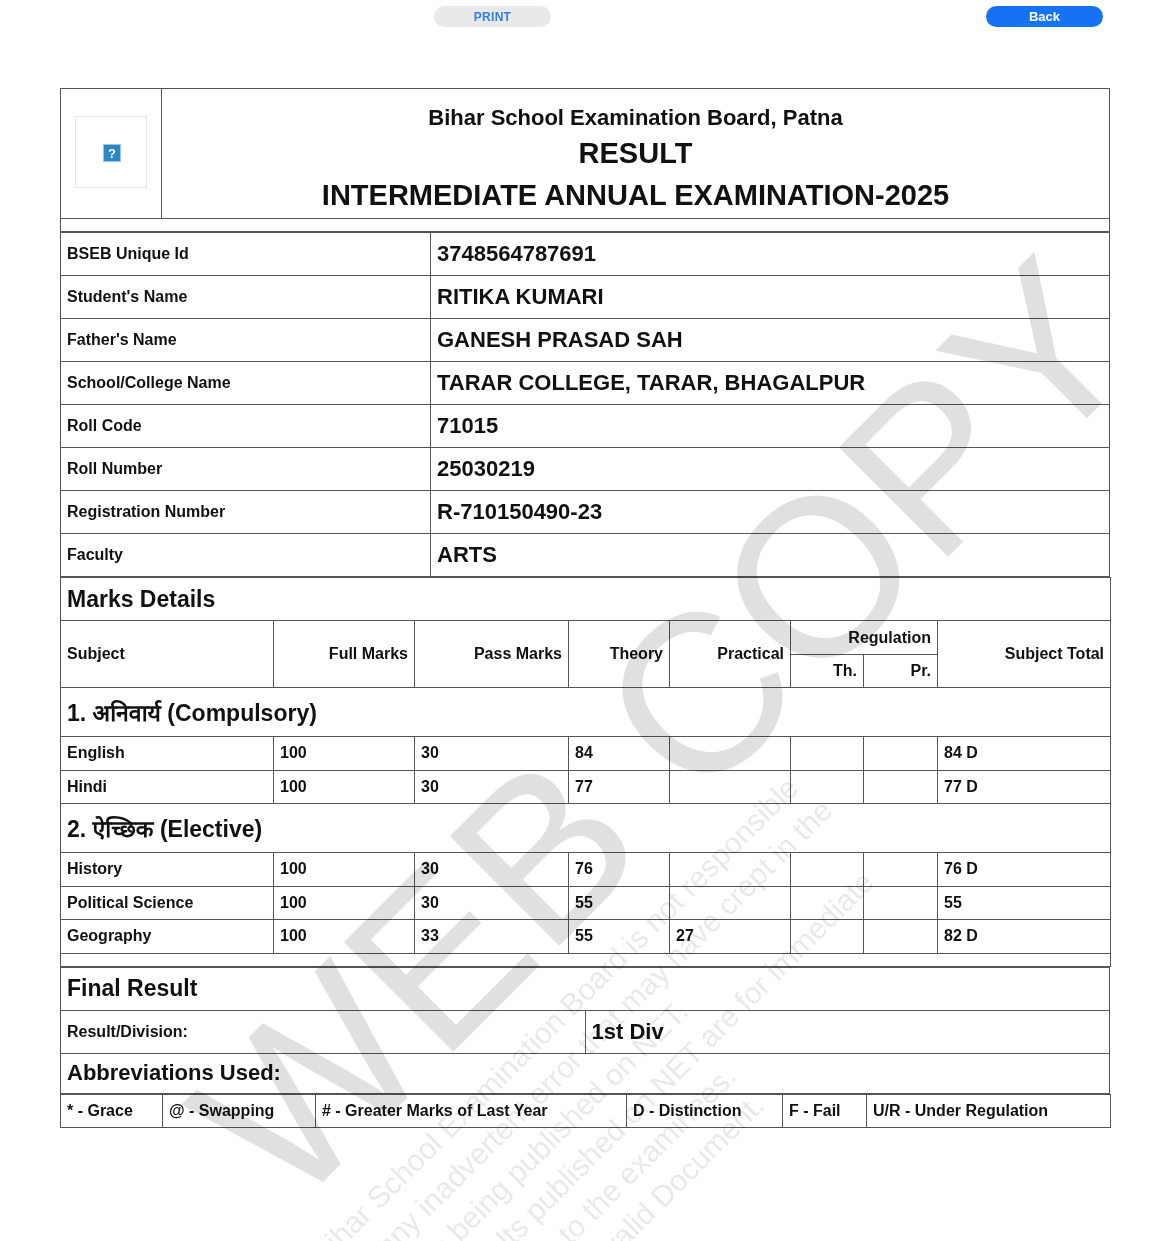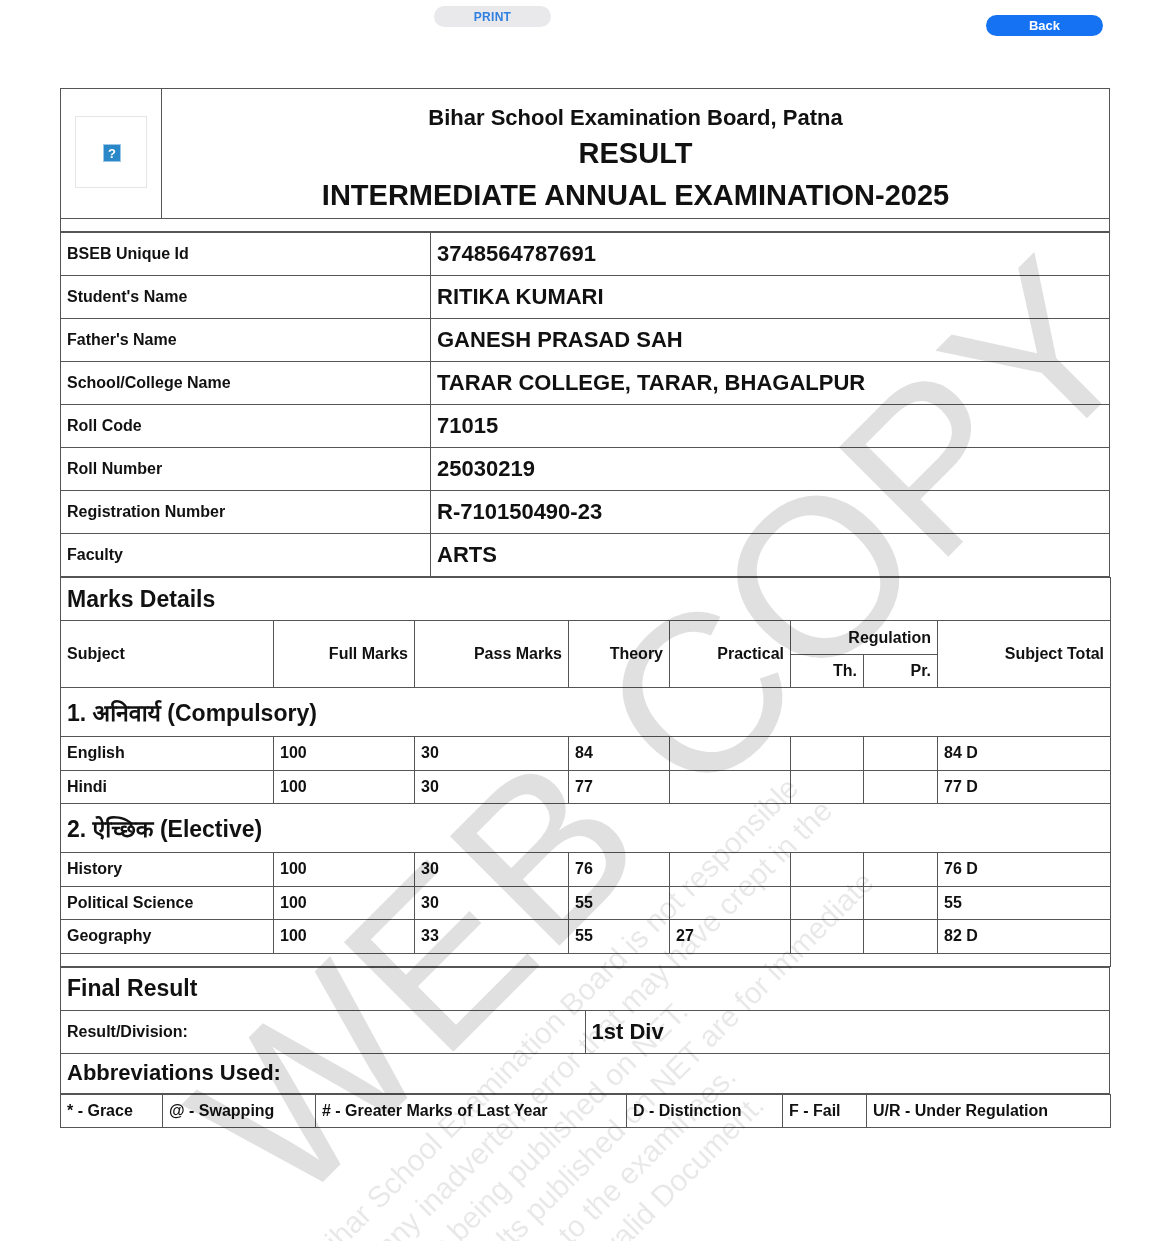--- a/index.html
+++ b/index.html
@@ -12,21 +12,21 @@
   .btn-print {
     position: absolute; left: 434px; top: 6px; width: 117px; height: 21px;
     background: #e9e9ec; border: none; border-radius: 11px;
     color: #2f7fe0; font-size: 12px; font-weight: bold; letter-spacing: 0.3px;
     font-family: "Liberation Sans", sans-serif; cursor: pointer;
   }
   .btn-back {
     position: absolute; left: 986px; top: 6px; width: 117px; height: 21px;
     background: #1472f3; border: none; border-radius: 11px;
     color: #fff; font-size: 13px; font-weight: bold;
-    font-family: "Liberation Sans", sans-serif; cursor: pointer; margin-top: 9px;
+    font-family: "Liberation Sans", sans-serif; cursor: pointer;
   }
   .sheet { position: absolute; left: 60px; top: 88px; width: 1050px; }
   table { border-collapse: collapse; width: 100%; table-layout: fixed; }
   td, th { border: 1.5px solid #555; padding: 0 6px; }
   .hdr td { height: 130px; }
   .logo-cell { width: 101px; text-align: center; vertical-align: middle; padding: 0; }
   .logo-box {
     display: inline-block; width: 72px; height: 72px; border: 1px solid #e6e6e6;
     position: relative;
   }

